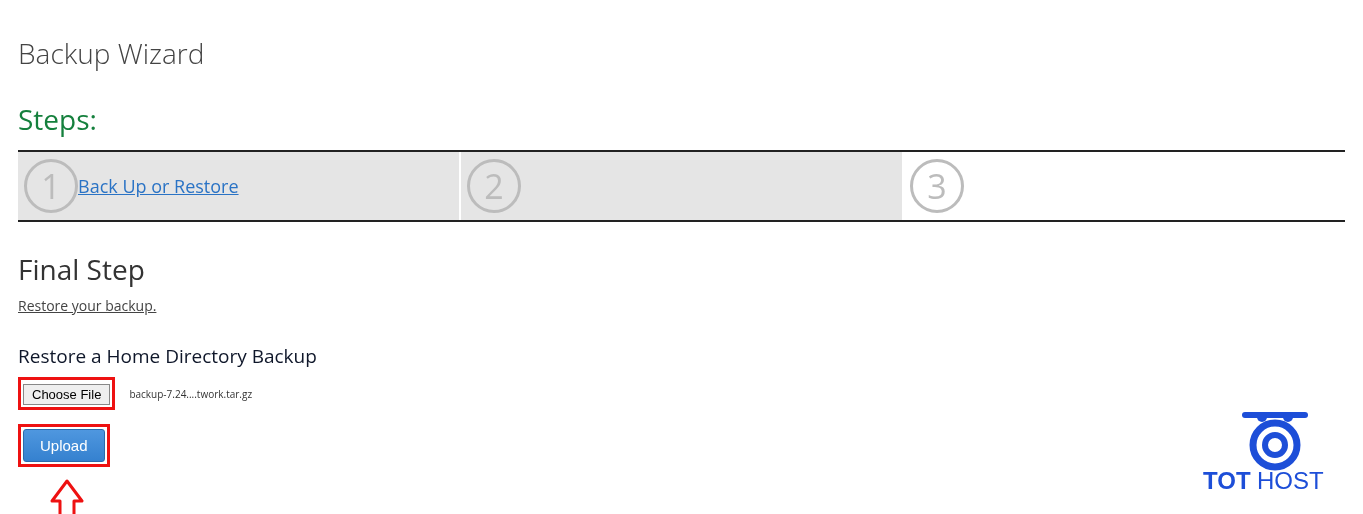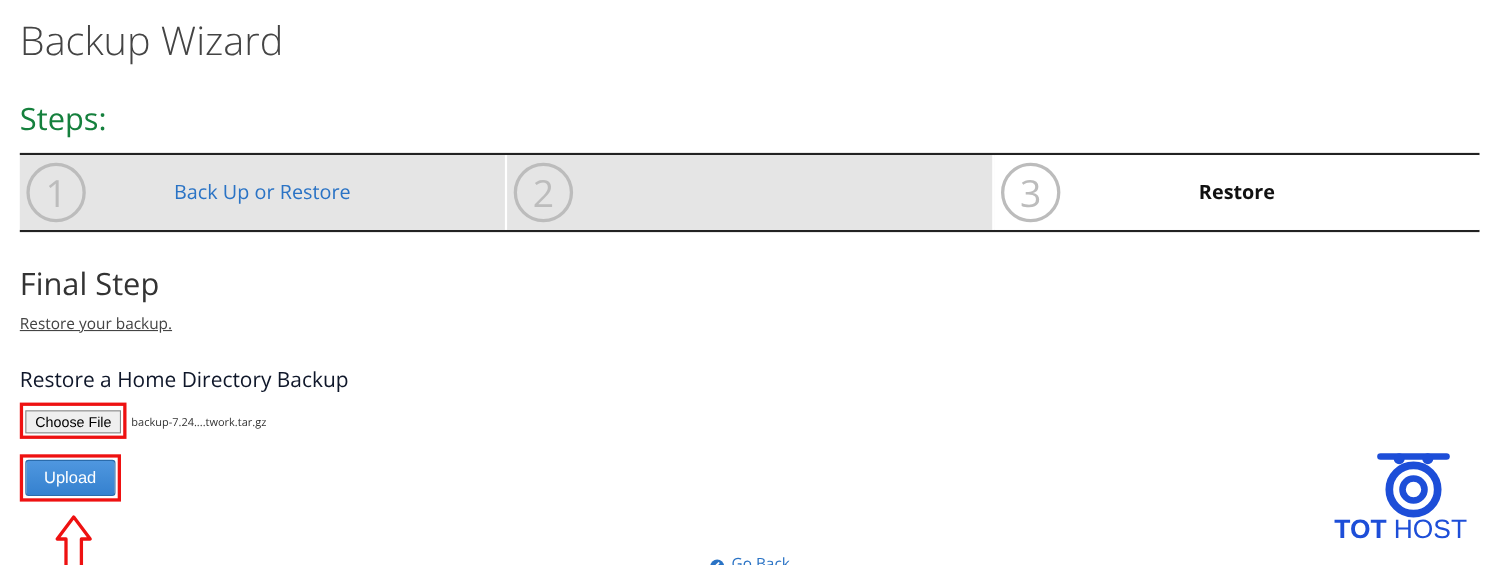--- a/index.html
+++ b/index.html
@@ -7,24 +7,24 @@
       padding: 0;
       box-sizing: border-box;
     }
     body {
       font-family: -apple-system, BlinkMacSystemFont, "Segoe UI", "Open Sans", Helvetica, Arial, sans-serif;
       background: #fff;
       color: #333;
       padding: 0 18px;
     }
     .page-title {
-      font-size: 36px;
+      font-size: 28px;
       font-weight: 300;
       color: #444;
-      margin-top: 12px;
+      margin-top: 34px;
       margin-bottom: 28px;
     }
     .steps-label {
       font-size: 28px;
       font-weight: 400;
       color: #15803d;
       margin-bottom: 12px;
     }
     .steps-row {
       display: flex;
@@ -56,24 +56,25 @@
       align-items: center;
       justify-content: center;
       font-size: 34px;
       font-weight: 400;
       color: #bcbcbc;
       margin-left: 6px;
       flex-shrink: 0;
     }
     .step-text {
       flex: 1;
-      text-align: center;
+      text-align: left;
       color: #2a73c5;
       font-size: 18px;
       padding-right: 60px;
+      text-decoration: underline;
     }
     .step-cell.active .step-text {
       color: #111;
       font-weight: 700;
     }
     .section-title {
       font-size: 28px;
       color: #333;
       margin-top: 28px;
       font-weight: 400;
@@ -87,21 +88,21 @@
     .restore-heading {
       font-size: 19px;
       color: #0f172a;
       margin-top: 28px;
       font-weight: 400;
     }
     .choose-row {
       margin-top: 8px;
       display: flex;
       align-items: center;
-      gap: 2px;
+      gap: 12px;
     }
     .red-box {
       border: 3px solid #e11;
       display: inline-block;
       padding: 2px;
     }
     .choose-btn {
       background: #efefef;
       border: 1px solid #888;
       font-size: 13px;
@@ -148,21 +149,21 @@
       align-items: flex-end;
       gap: 6px;
       cursor: pointer;
     }
     .goback-icon {
       width: 14px;
       height: 14px;
     }
     .logo {
       position: fixed;
-      right: 8px;
+      right: 18px;
       bottom: 12px;
     }
   </style>
 </head>
 <body>
 
 
 
 <h1 class="page-title">Backup Wizard</h1>
 
@@ -171,21 +172,20 @@
 <div class="steps-row">
   <div class="step-cell">
     <div class="step-circle">1</div>
     <div class="step-text">Back Up or Restore</div>
   </div>
   <div class="step-cell">
     <div class="step-circle">2</div>
   </div>
   <div class="step-cell active">
     <div class="step-circle">3</div>
-    <div class="step-text">Restore</div>
   </div>
 </div>
 
 <h2 class="section-title">Final Step</h2>
 <p class="section-desc">Restore your backup.</p>
 <h3 class="restore-heading">Restore a Home Directory Backup</h3>
 
 <div class="choose-row">
   <span class="red-box">
     <button class="choose-btn">Choose File</button>

